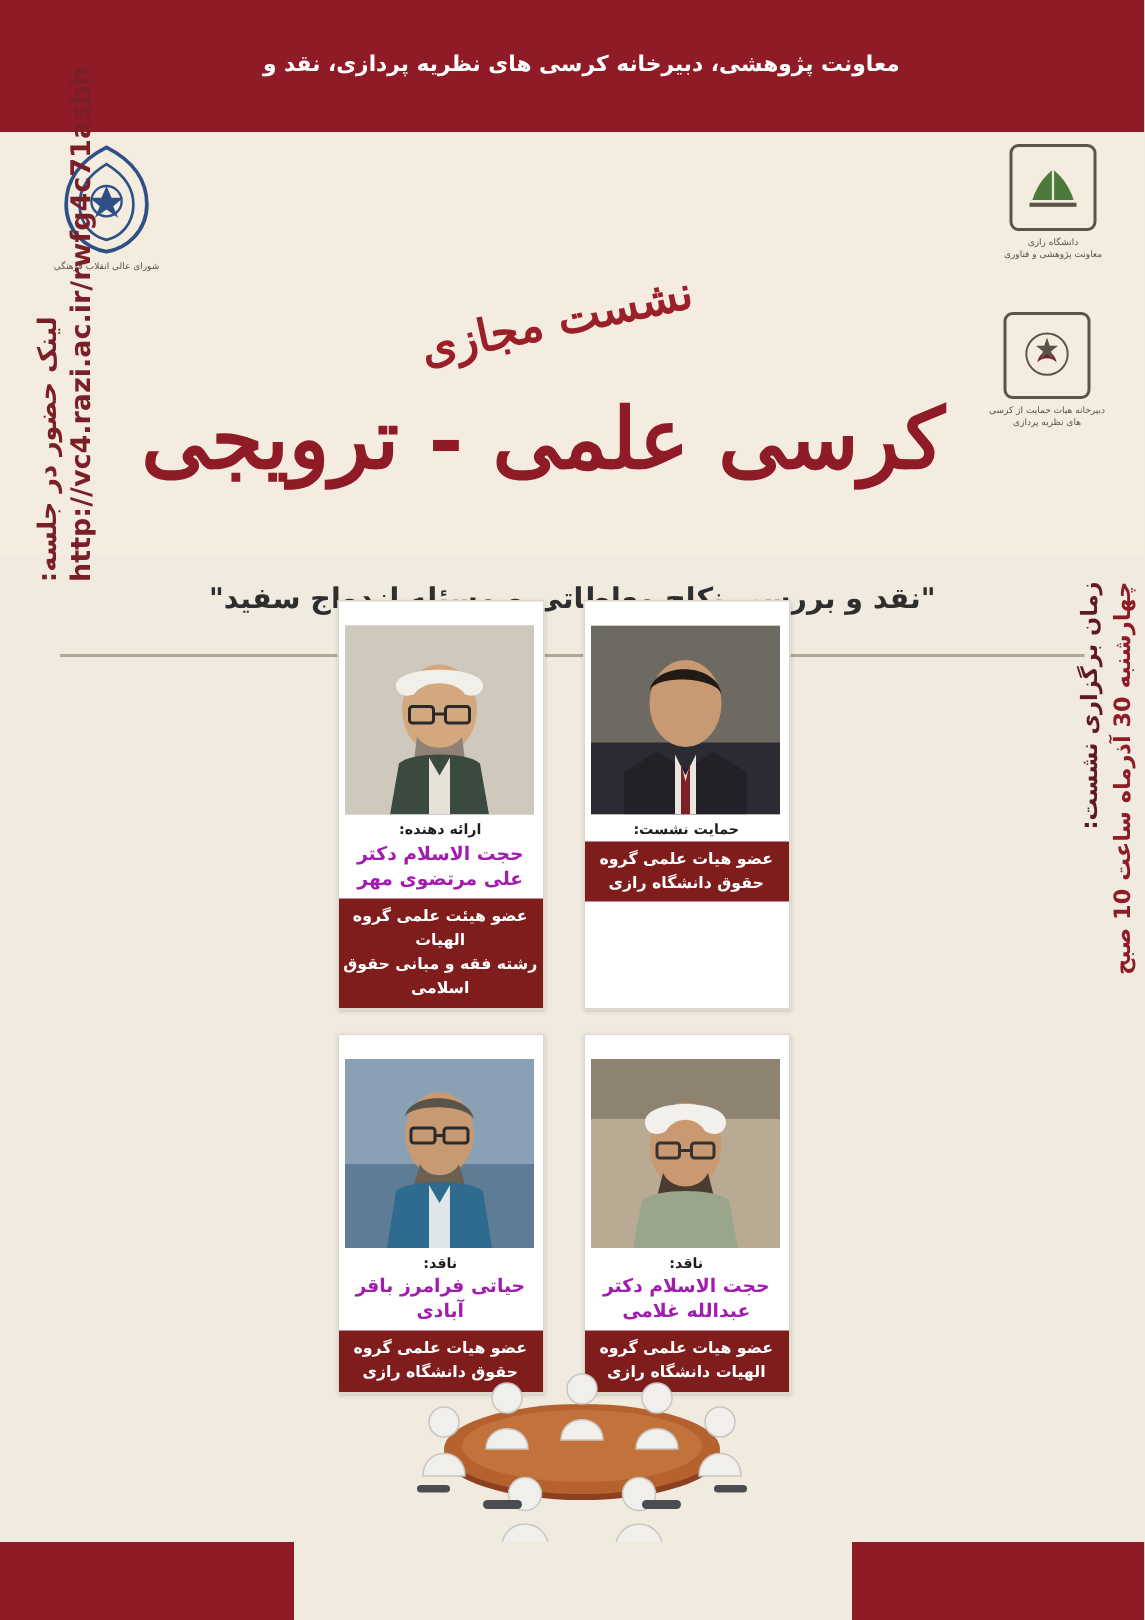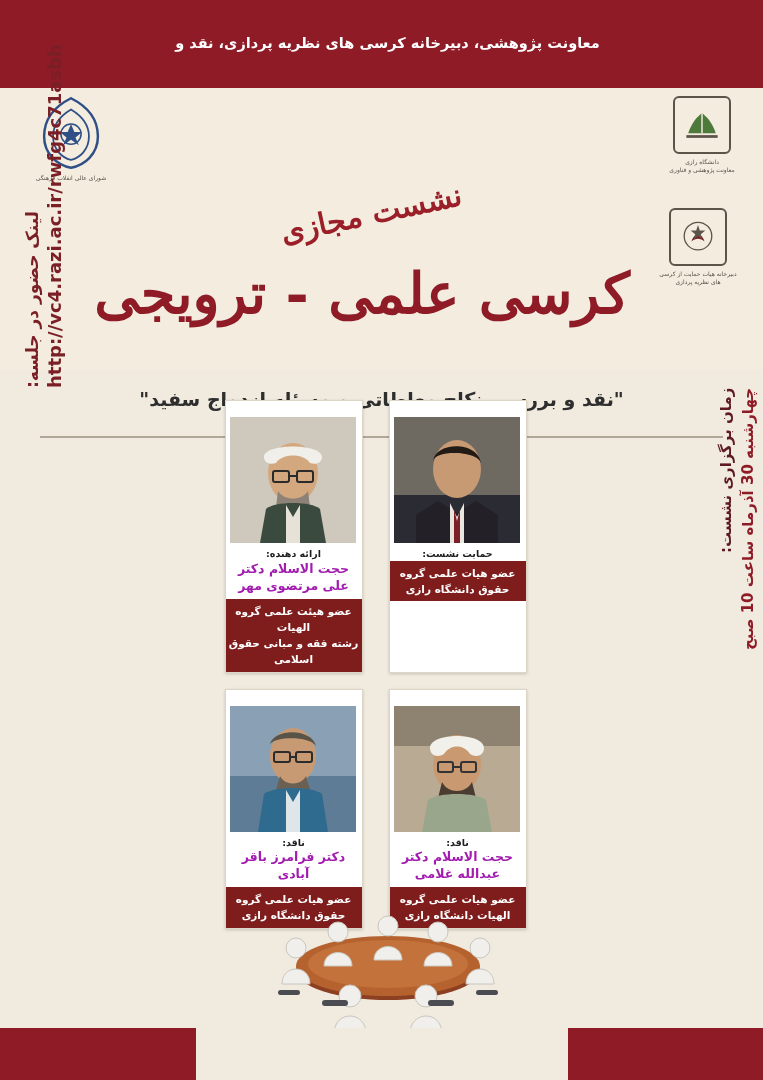--- a/index.html
+++ b/index.html
@@ -332,21 +332,21 @@
               <path d="M40 38 C44 22 82 22 86 40 C80 30 46 30 40 38 Z" fill="#5a5347"></path>
               <rect x="44" y="46" width="16" height="10" rx="2" fill="none" stroke="#2b2b2b" stroke-width="2"></rect>
               <rect x="66" y="46" width="16" height="10" rx="2" fill="none" stroke="#2b2b2b" stroke-width="2"></rect>
               <path d="M60 51 L66 51" stroke="#2b2b2b" stroke-width="2"></path>
               <path d="M50 70 C55 80 71 80 76 70 L80 84 L46 84 Z" fill="#6b6052"></path>
               <path d="M34 88 C44 80 82 80 92 88 L98 126 L28 126 Z" fill="#2f6b8e"></path>
               <path d="M56 84 L63 96 L70 84 L70 126 L56 126 Z" fill="#dfe6ea"></path>
             </svg>
           </div>
           <div class="role">ناقد:</div>
-          <div class="name">دکتر فرامرز باقر آبادی</div>
+          <div class="name">حیاتی فرامرز باقر آبادی</div>
           <div class="aff">عضو هیات علمی گروه<br>حقوق دانشگاه رازی</div>
         </div>
       </div>
 
     </div>
 
     <div class="table-scene">
       <svg viewBox="0 0 300 130" width="300" height="130" aria-hidden="true">
         <ellipse cx="150" cy="66" rx="92" ry="30" fill="#8d3f22"></ellipse>
         <ellipse cx="150" cy="62" rx="92" ry="30" fill="#b5622f"></ellipse>

